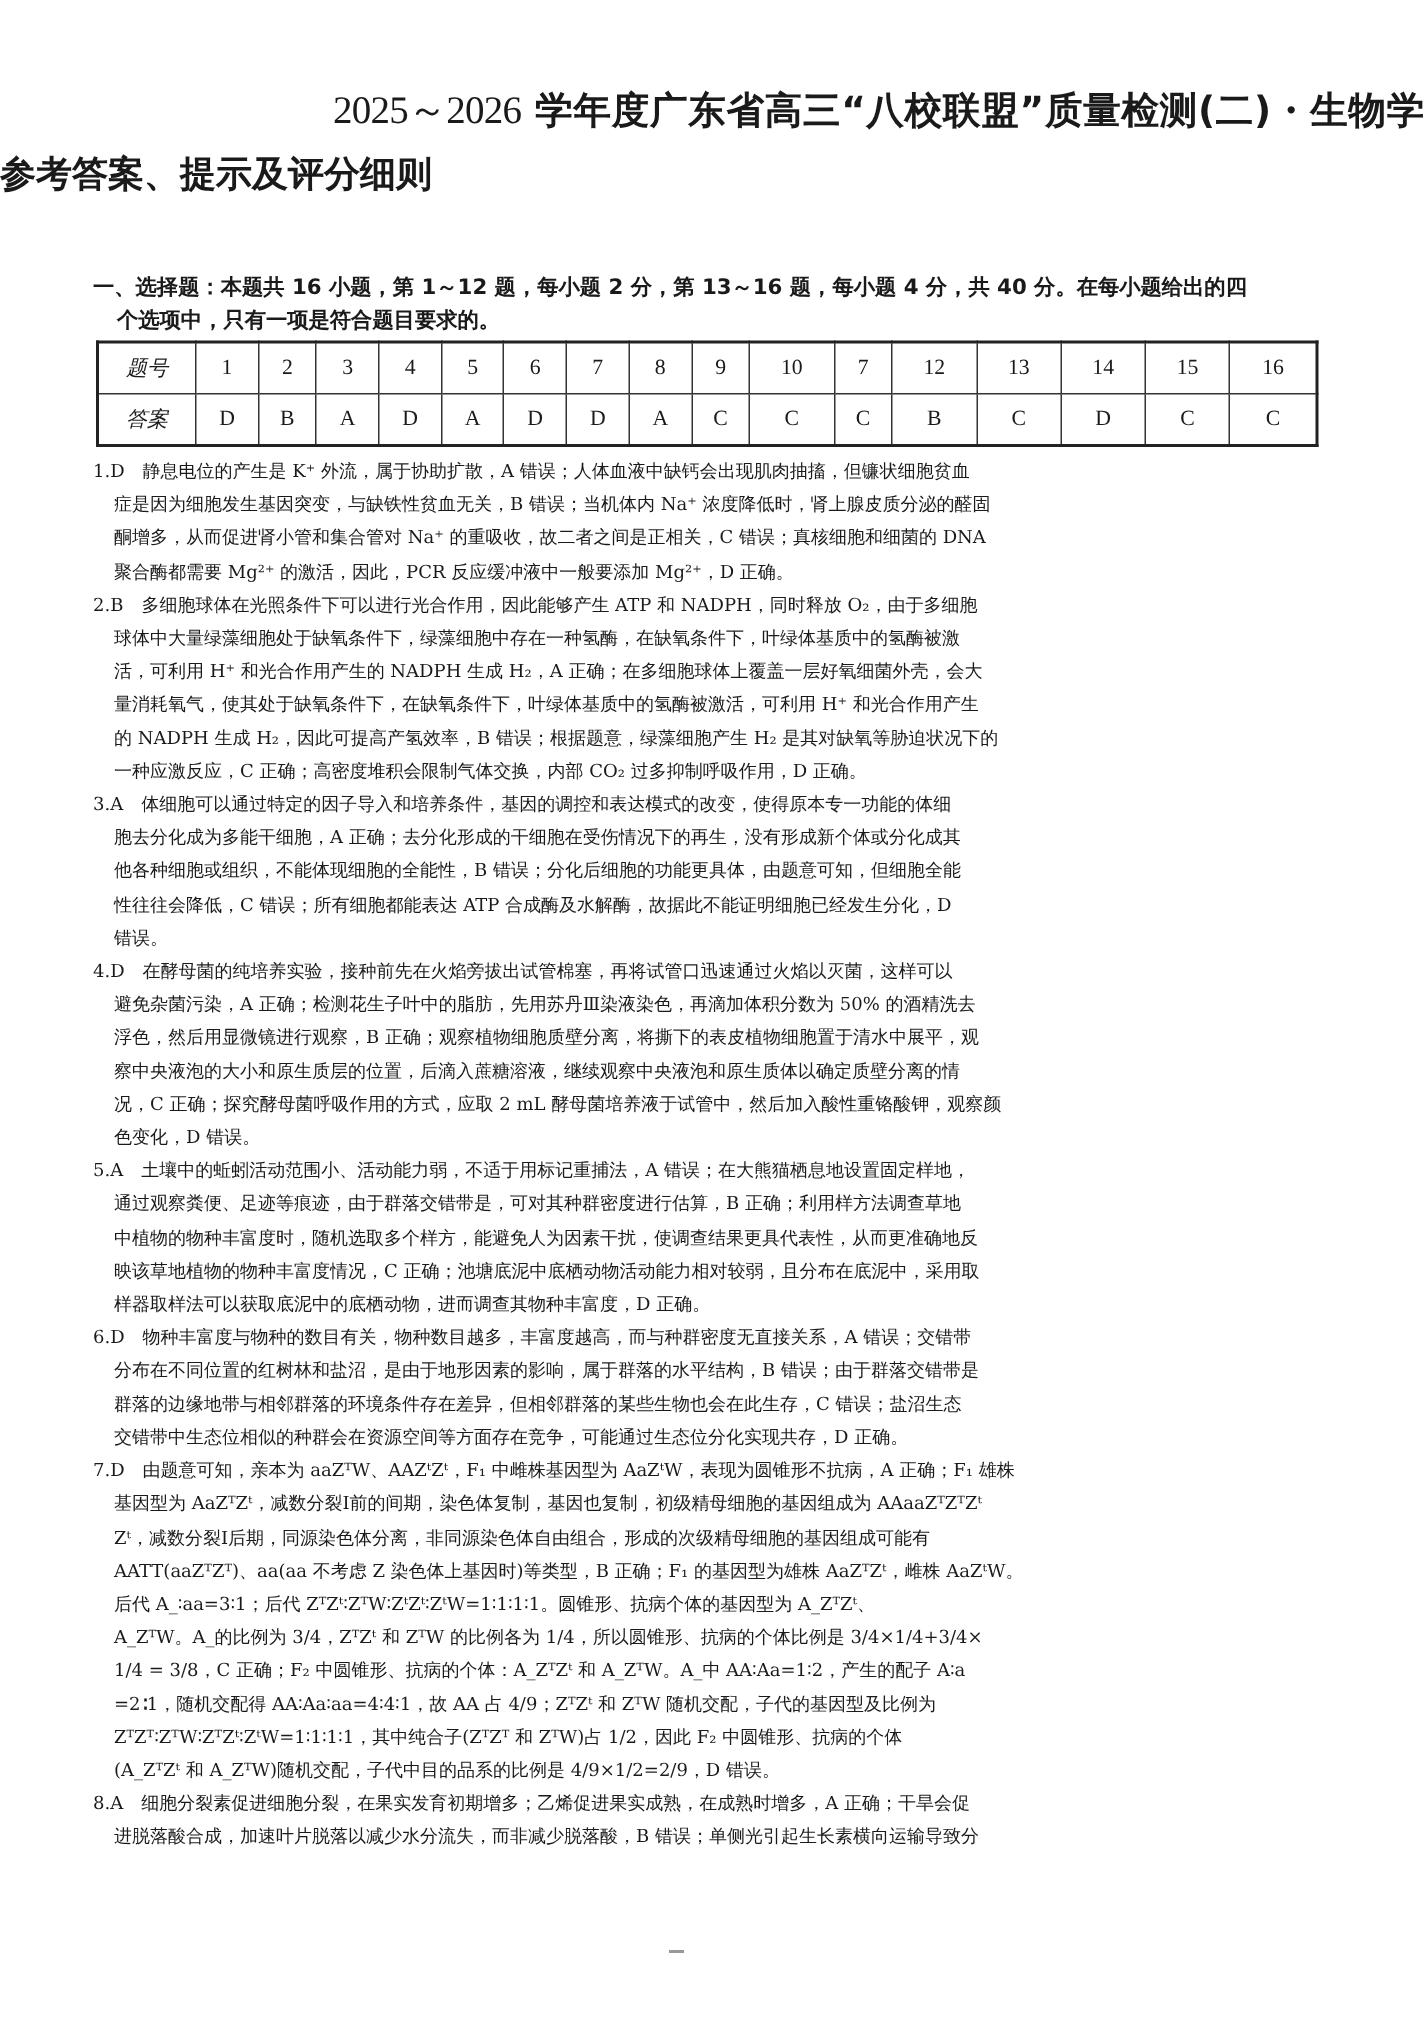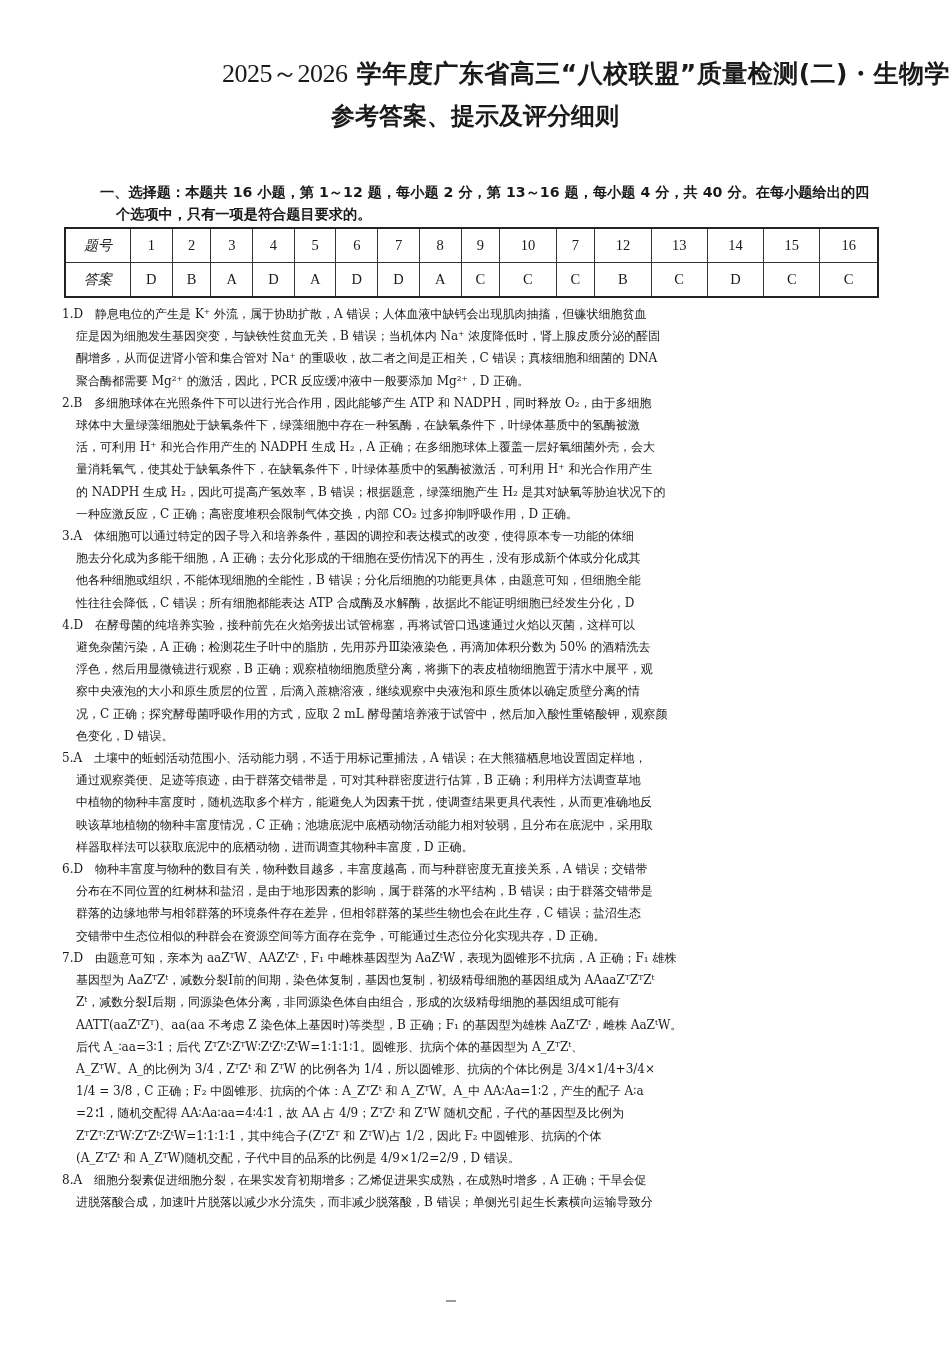--- a/index.html
+++ b/index.html
@@ -10,28 +10,27 @@
     position: relative;
   }
   .title1 {
     position: absolute; top: 56px; left: 0; width: 950px;
     text-align: right; font-size: 25px; font-weight: bold; letter-spacing: 0.5px;
     font-family: "DejaVu Sans", "Liberation Sans", sans-serif;
   }
   .title1 .yr { font-family: "Liberation Serif", "DejaVu Serif", serif; font-weight: normal; font-size: 26px; letter-spacing: -0.5px; }
   .title2 {
     position: absolute; top: 100px; left: 0; width: 950px;
-    text-align: center; font-size: 24px; font-weight: bold;
+    font-size: 24px; font-weight: bold;
     font-family: "DejaVu Sans", "Liberation Sans", sans-serif;
   }
   .section {
     position: absolute; top: 181px; left: 62px; width: 830px;
     font-size: 14.2px; font-weight: bold; line-height: 22px;
     font-family: "DejaVu Sans", "Liberation Sans", sans-serif;
-    margin-left: 38px;
   }
   .section .l2 { padding-left: 16px; }
   table.ans {
     position: absolute; top: 227px; left: 64px; width: 815px;
     border-collapse: collapse; border: 2px solid #222;
     font-size: 14.5px;
   }
   table.ans td {
     border: 1px solid #333; height: 33px; text-align: center; padding: 0;
     font-family: "Liberation Serif", "DejaVu Serif", serif;
@@ -117,20 +116,21 @@
     <div class="line cont">活，可利用 H⁺ 和光合作用产生的 NADPH 生成 H₂，A 正确；在多细胞球体上覆盖一层好氧细菌外壳，会大</div>
     <div class="line cont">量消耗氧气，使其处于缺氧条件下，在缺氧条件下，叶绿体基质中的氢酶被激活，可利用 H⁺ 和光合作用产生</div>
     <div class="line cont">的 NADPH 生成 H₂，因此可提高产氢效率，B 错误；根据题意，绿藻细胞产生 H₂ 是其对缺氧等胁迫状况下的</div>
     <div class="line cont">一种应激反应，C 正确；高密度堆积会限制气体交换，内部 CO₂ 过多抑制呼吸作用，D 正确。</div>
   </div>
   <div class="item">
     <div class="line">3.A　体细胞可以通过特定的因子导入和培养条件，基因的调控和表达模式的改变，使得原本专一功能的体细</div>
     <div class="line cont">胞去分化成为多能干细胞，A 正确；去分化形成的干细胞在受伤情况下的再生，没有形成新个体或分化成其</div>
     <div class="line cont">他各种细胞或组织，不能体现细胞的全能性，B 错误；分化后细胞的功能更具体，由题意可知，但细胞全能</div>
     <div class="line cont">性往往会降低，C 错误；所有细胞都能表达 ATP 合成酶及水解酶，故据此不能证明细胞已经发生分化，D</div>
+    <div class="line cont">错误。</div>
   </div>
   <div class="item">
     <div class="line">4.D　在酵母菌的纯培养实验，接种前先在火焰旁拔出试管棉塞，再将试管口迅速通过火焰以灭菌，这样可以</div>
     <div class="line cont">避免杂菌污染，A 正确；检测花生子叶中的脂肪，先用苏丹Ⅲ染液染色，再滴加体积分数为 50% 的酒精洗去</div>
     <div class="line cont">浮色，然后用显微镜进行观察，B 正确；观察植物细胞质壁分离，将撕下的表皮植物细胞置于清水中展平，观</div>
     <div class="line cont">察中央液泡的大小和原生质层的位置，后滴入蔗糖溶液，继续观察中央液泡和原生质体以确定质壁分离的情</div>
     <div class="line cont">况，C 正确；探究酵母菌呼吸作用的方式，应取 2 mL 酵母菌培养液于试管中，然后加入酸性重铬酸钾，观察颜</div>
     <div class="line cont">色变化，D 错误。</div>
   </div>
   <div class="item">

